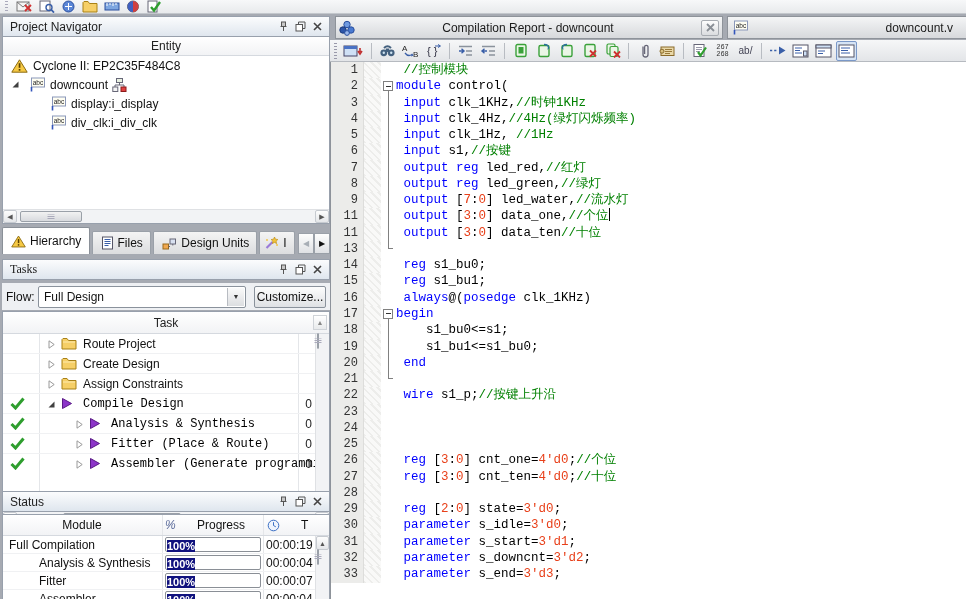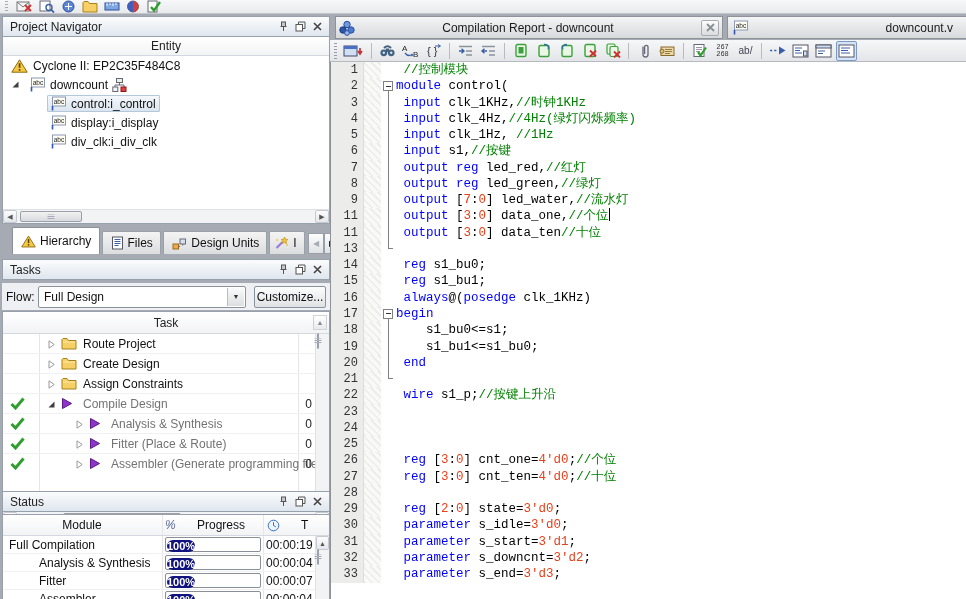--- a/index.html
+++ b/index.html
@@ -23,21 +23,21 @@
   .panel-body{position:absolute;left:2px;width:328px;background:#fff;border:1px solid #98a0ac;border-top:none;}
   .col-header{height:19px;background:linear-gradient(#ffffff,#f2f3f5);border-bottom:1px solid #d5d9df;
     text-align:center;line-height:19px;color:#222;position:relative;}
   
   #entity-tree .tree-row{height:19px;display:flex;align-items:center;position:relative;}
   .tree-row .exp{position:absolute;left:8px;top:5px;}
   .tree-row .selbox{display:flex;align-items:center;height:17px;padding:0 3px 0 1px;
     background:linear-gradient(#f4f8fc,#dce5ef);border:1px solid #b5c7da;border-radius:1px;}
   .tree-row .lbl{margin-left:5px;white-space:nowrap;}
   
-  #nav-tabs{position:absolute;left:12px;top:226px;width:328px;height:28px;display:flex;align-items:flex-end;}
+  #nav-tabs{position:absolute;left:2px;top:226px;width:328px;height:28px;display:flex;align-items:flex-end;}
   .tab{display:flex;align-items:center;gap:4px;padding:0 8px;height:23px;
     background:linear-gradient(#f4f4f4,#dcdddf);border:1px solid #9aa0a8;border-bottom:none;
     border-radius:2px 2px 0 0;margin-right:2px;white-space:nowrap;overflow:hidden;}
   .tab.active{height:27px;background:#fff;border-color:#8a9098;z-index:2;}
   .tab.partial{width:36px;padding:0 4px;}
   .tab-arrows{margin-left:1px;display:flex;}
   .tab-arrow{width:16px;height:21px;border:1px solid #9aa0a8;background:linear-gradient(#fdfdfd,#dfe1e4);
     display:flex;align-items:center;justify-content:center;font-size:8px;}
   .tab-arrow.dis{color:#a8aeb6;}
   
@@ -55,39 +55,39 @@
     background:#fff;border:1px solid #98a0ac;}
   #tasks-table .col-header{height:22px;line-height:22px;}
   #task-scroll-up{position:absolute;right:2px;top:3px;width:14px;height:15px;font-size:7px;color:#888;
     border:1px solid #cfd3d8;background:linear-gradient(#fff,#e8eaec);text-align:center;line-height:14px;}
   .task-row{height:20px;display:flex;align-items:center;position:relative;border-bottom:1px solid #f0f1f3;}
   .task-row .chk{position:absolute;left:7px;top:3px;}
   .task-row .exp{position:absolute;top:6px;}
   .task-row .tico{position:absolute;top:3px;}
   .task-row .tlbl{position:absolute;white-space:nowrap;}
   .task-row .tcut{position:absolute;right:17px;color:#222;}
-  .task-row.done .tlbl{color:#737373;}
+  .task-row.done .tlbl{color:#000000;font-family:Liberation Mono, monospace;}
   #task-vline{position:absolute;left:36px;top:22px;bottom:15px;width:1px;background:#e4e6e9;}
   #task-vline2{position:absolute;right:30px;top:22px;bottom:15px;width:1px;background:#e4e6e9;}
   
   #status-table{position:absolute;left:2px;top:514px;width:328px;height:85px;background:#fff;
     border:1px solid #98a0ac;border-bottom:none;}
   #status-head{height:21px;background:linear-gradient(#ffffff,#f2f3f5);border-bottom:1px solid #d5d9df;
     position:relative;line-height:21px;}
   #status-head .h-mod{position:absolute;left:0;width:158px;text-align:center;}
   #status-head .h-pct{position:absolute;left:162px;color:#5a6a9a;font-style:italic;}
   #status-head .h-prog{position:absolute;left:178px;width:80px;text-align:center;}
   #status-head .h-clock{position:absolute;left:264px;top:4px;}
   #status-head .h-time{position:absolute;left:298px;}
   .st-sep{position:absolute;top:0;bottom:0;width:1px;background:#e4e6e9;}
   .status-row{height:18px;position:relative;border-bottom:1px solid #f0f1f3;}
   .status-row .m{position:absolute;top:2px;white-space:nowrap;}
   .status-row .bar{position:absolute;left:162px;top:1px;width:96px;height:15px;
     border:1px solid #8a8f96;border-radius:2px;background:#fff;padding:1px;}
-  .status-row .fill{width:100%;height:100%;background:#10127e;border-radius:6px;
+  .status-row .fill{width:100%;height:100%;background:#10127e;border-radius:0;
     color:#fff;font-weight:bold;font-size:11px;text-align:center;line-height:11px;}
   .status-row .tm{position:absolute;left:263px;top:2px;font-size:12px;}
   
   .sb-h{height:14px;background:#f2f3f5;border-top:1px solid #dfe1e4;display:flex;align-items:center;position:relative;}
   .sb-v{position:absolute;width:14px;background:#f2f3f5;border-left:1px solid #dfe1e4;}
   .sb-btn{width:14px;height:13px;display:flex;align-items:center;justify-content:center;
     font-size:7px;color:#555;background:linear-gradient(#fdfdfd,#e4e6e9);border:1px solid #c6cad0;border-radius:2px;}
   .sb-v .sb-btn{width:13px;height:14px;}
   .sb-thumb{height:11px;background:linear-gradient(#f2f2f2,#d8dade);border:1px solid #9aa0a8;border-radius:2px;position:relative;}
   .sb-thumb.v{width:11px;margin-left:1px;}
@@ -246,33 +246,20 @@
           <span style="margin-left:4px;display:flex;">
             <svg width="15" height="14">
               <rect x="4.5" y="0.5" width="6" height="4" fill="#e8f0e0" stroke="#667"></rect>
               <path d="M7.5 4.5 V7 M3 9 V7 H12 V9" stroke="#667" fill="none"></path>
               <rect x="0.8" y="9" width="5" height="4.5" fill="#f4f4f4" stroke="#667"></rect>
               <rect x="9" y="9" width="5" height="4.5" fill="#e04040" stroke="#8a1a1a"></rect>
             </svg>
           </span>
         </div>
         <div class="tree-row">
-          <span style="width:44px;flex:none;"></span>
-          <span class="selbox">
-            <span style="display:flex;">
-              <svg width="17" height="15">
-                <rect x="3.5" y="1" width="13" height="9" fill="#fffef2" stroke="#8a97b9"></rect>
-                <text x="10" y="8" font-size="6.5" text-anchor="middle" fill="#222">abc</text>
-                <path d="M3.5 10 V14.5" stroke="#3355bb" stroke-width="1.6"></path>
-              </svg>
-            </span>
-            <span class="lbl">control:i_control</span>
-          </span>
-        </div>
-        <div class="tree-row">
           <span style="width:46px;flex:none;"></span>
           <span style="display:flex;">
             <svg width="17" height="15">
               <rect x="3.5" y="1" width="13" height="9" fill="#fffef2" stroke="#8a97b9"></rect>
               <text x="10" y="8" font-size="6.5" text-anchor="middle" fill="#222">abc</text>
               <path d="M3.5 10 V14.5" stroke="#3355bb" stroke-width="1.6"></path>
             </svg>
           </span>
           <span class="lbl">display:i_display</span>
         </div>
@@ -337,21 +324,21 @@
           </svg>
         </span>
       <span>I</span>
     </div>
     <div class="tab-arrows">
       <span class="tab-arrow dis">◀</span>
       <span class="tab-arrow">▶</span>
     </div>
   </div>
 
-  <div class="panel-title" style="top:259px;">
+  <div class="panel-title" style="top:259px;font-family:Liberation Serif, serif;">
     <span class="t">Tasks</span>
     <span class="pt-btn">
         <svg width="11" height="11">
           <rect x="3.5" y="1" width="4" height="4.5" fill="#c8c8c8" stroke="#555"></rect>
           <path d="M2.5 5.5 H8.5 M5.5 5.5 V10" stroke="#555" fill="none"></path>
         </svg>
       </span>
     <span class="pt-btn">
         <svg width="11" height="11">
           <path d="M3.5 3.5 V1 H10 V7.5 H7.5" fill="none" stroke="#555"></path>

